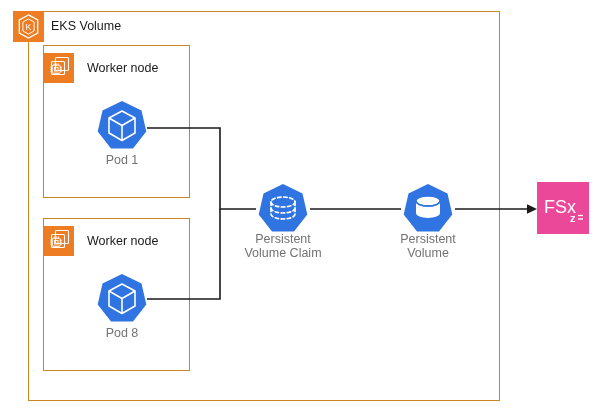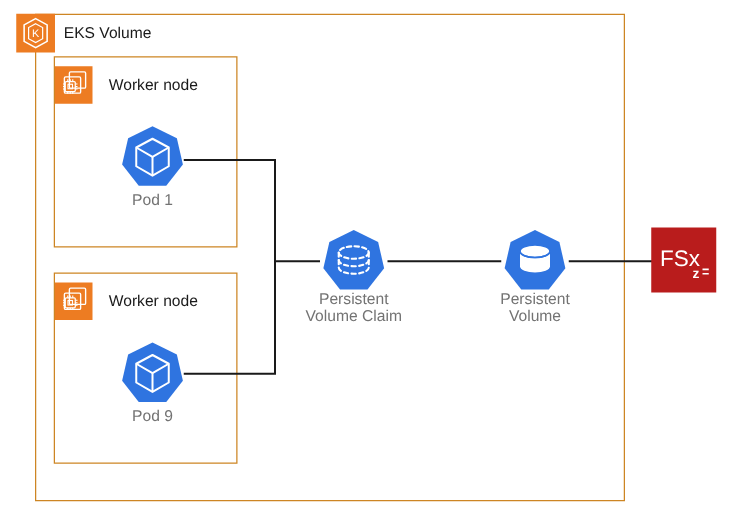--- a/index.html
+++ b/index.html
@@ -82,23 +82,23 @@
     white-space: pre-line;
   }
   #pod-1-label { left: 62px;  top: 153px; width: 120px; }
   #pod-2-label { left: 62px;  top: 326px; width: 120px; }
   #pvc-label   { left: 223px; top: 232px; width: 120px; }
   #pv-label    { left: 368px; top: 232px; width: 120px; }
 
   
   #fsx-icon {
     position: absolute;
-    left: 521px; top: 182px;
+    left: 537px; top: 182px;
     width: 52px; height: 52px;
-    background: #b91c1c;
+    background: #ec4899;
   }
   #fsx-icon svg { display: block; width: 100%; height: 100%; }
 
   
   #connectors {
     position: absolute;
     left: 0; top: 0;
     width: 602px; height: 412px;
     pointer-events: none;
   }
@@ -196,21 +196,21 @@
   <div class="k8s-icon" id="pod-2-icon">
     <svg viewBox="0 0 54 54">
       <polygon points="27,2 46.5,11.6 51.3,32.6 38,49.5 16,49.5 2.7,32.6 7.5,11.6" fill="#2f74e0"></polygon>
       <g fill="none" stroke="#ffffff" stroke-width="1.6" stroke-linejoin="round">
         <polygon points="27,12 40,19 40,34 27,41.5 14,34 14,19"></polygon>
         <polyline points="14,19 27,26.5 40,19"></polyline>
         <line x1="27" y1="26.5" x2="27" y2="41.5"></line>
       </g>
     </svg>
   </div>
-  <div class="node-label" id="pod-2-label">Pod 9</div>
+  <div class="node-label" id="pod-2-label">Pod 8</div>
 
   <div class="k8s-icon" id="pvc-icon">
     <svg viewBox="0 0 54 54">
       <polygon points="27,2 46.5,11.6 51.3,32.6 38,49.5 16,49.5 2.7,32.6 7.5,11.6" fill="#2f74e0"></polygon>
       <g fill="none" stroke="#ffffff" stroke-width="1.7" stroke-dasharray="3.4 2.6" stroke-linecap="round">
         <ellipse cx="27" cy="20" rx="12" ry="5"></ellipse>
         <path d="M 15 20 L 15 32"></path>
         <path d="M 39 20 L 39 32"></path>
         <path d="M 15 32 A 12 5 0 0 0 39 32"></path>
         <path d="M 15 26 A 12 5 0 0 0 39 26"></path>

